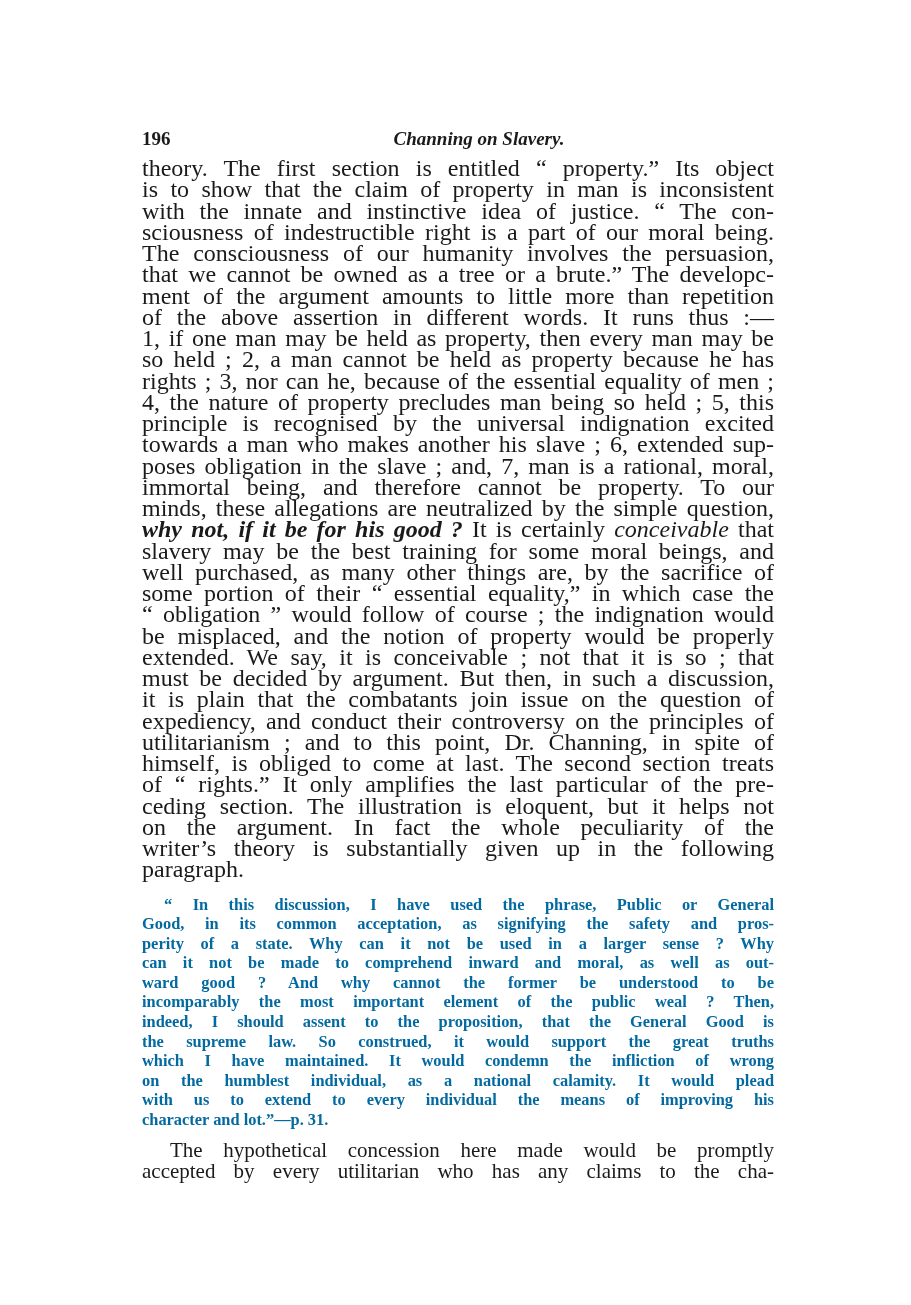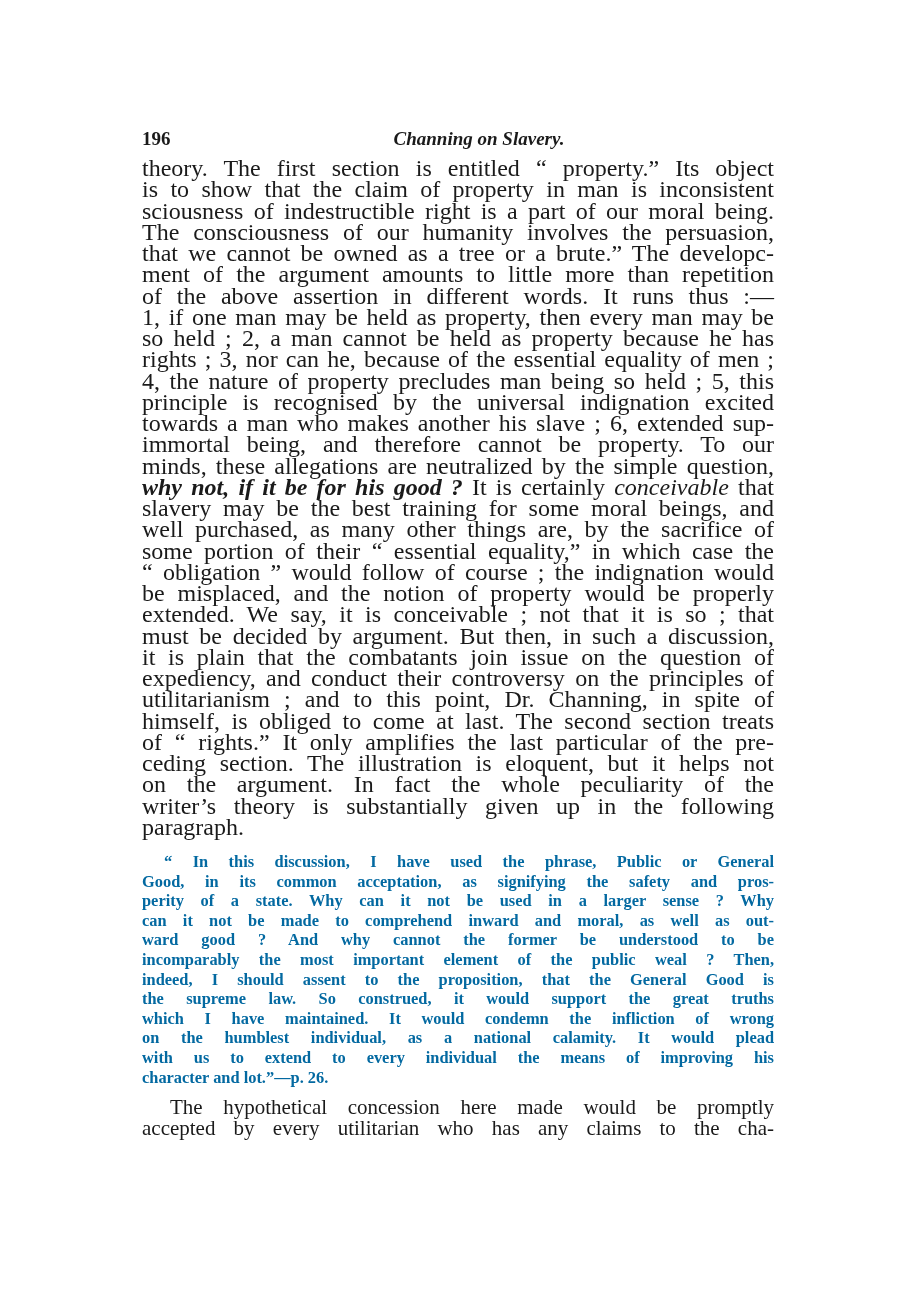--- a/index.html
+++ b/index.html
@@ -34,31 +34,33 @@
 
 <div class="page">
   <div class="running-head">
     <span class="page-number">196</span>
     <span class="running-title">Channing on Slavery.</span>
   </div>
 
   <div class="body-text">
     <span class="line">theory.  The first section is entitled “ property.”  Its object</span>
     <span class="line">is to show that the claim of property in man is inconsistent</span>
+    <span class="line">with the innate and instinctive idea of justice.  “ The con-</span>
     <span class="line">sciousness of indestructible right is a part of our moral being.</span>
     <span class="line">The consciousness of our humanity involves the persuasion,</span>
     <span class="line">that we cannot be owned as a tree or a brute.”  The developc-</span>
     <span class="line">ment of the argument amounts to little more than repetition</span>
     <span class="line">of the above assertion in different words.  It runs thus :—</span>
     <span class="line">1, if one man may be held as property, then every man may be</span>
     <span class="line">so held ; 2, a man cannot be held as property because he has</span>
     <span class="line">rights ; 3, nor can he, because of the essential equality of men ;</span>
     <span class="line">4, the nature of property precludes man being so held ; 5, this</span>
     <span class="line">principle is recognised by the universal indignation excited</span>
     <span class="line">towards a man who makes another his slave ; 6, extended sup-</span>
+    <span class="line">poses obligation in the slave ; and, 7, man is a rational, moral,</span>
     <span class="line">immortal being, and therefore cannot be property.  To our</span>
     <span class="line">minds, these allegations are neutralized by the simple question,</span>
     <span class="line"><em class="b-em">why not, if it be for his good ?</em><span style="white-space:pre"> It is certainly </span><em>conceivable</em><span style="white-space:pre"> that</span></span>
     <span class="line">slavery may be the best training for some moral beings, and</span>
     <span class="line">well purchased, as many other things are, by the sacrifice of</span>
     <span class="line">some portion of their “ essential equality,” in which case the</span>
     <span class="line">“ obligation ” would follow of course ; the indignation would</span>
     <span class="line">be misplaced, and the notion of property would be properly</span>
     <span class="line">extended.  We say, it is conceivable ; not that it is so ; that</span>
     <span class="line">must be decided by argument.  But then, in such a discussion,</span>
@@ -78,20 +80,20 @@
     <span class="line">Good, in its common acceptation, as signifying the safety and pros-</span>
     <span class="line">perity of a state.  Why can it not be used in a larger sense ?  Why</span>
     <span class="line">can it not be made to comprehend inward and moral, as well as out-</span>
     <span class="line">ward good ?  And why cannot the former be understood to be</span>
     <span class="line">incomparably the most important element of the public weal ?  Then,</span>
     <span class="line">indeed, I should assent to the proposition, that the General Good is</span>
     <span class="line">the supreme law.  So construed, it would support the great truths</span>
     <span class="line">which I have maintained.  It would condemn the infliction of wrong</span>
     <span class="line">on the humblest individual, as a national calamity.  It would plead</span>
     <span class="line">with us to extend to every individual the means of improving his</span>
-    <span class="line last">character and lot.”—p. 26.</span>
+    <span class="line last">character and lot.”—p. 31.</span>
   </div>
 
   <div class="after-quote">
     <span class="line" style="padding-left:28px">The hypothetical concession here made would be promptly</span>
     <span class="line">accepted by every utilitarian who has any claims to the cha-</span>
   </div>
 </div>
 
 </body></html>

